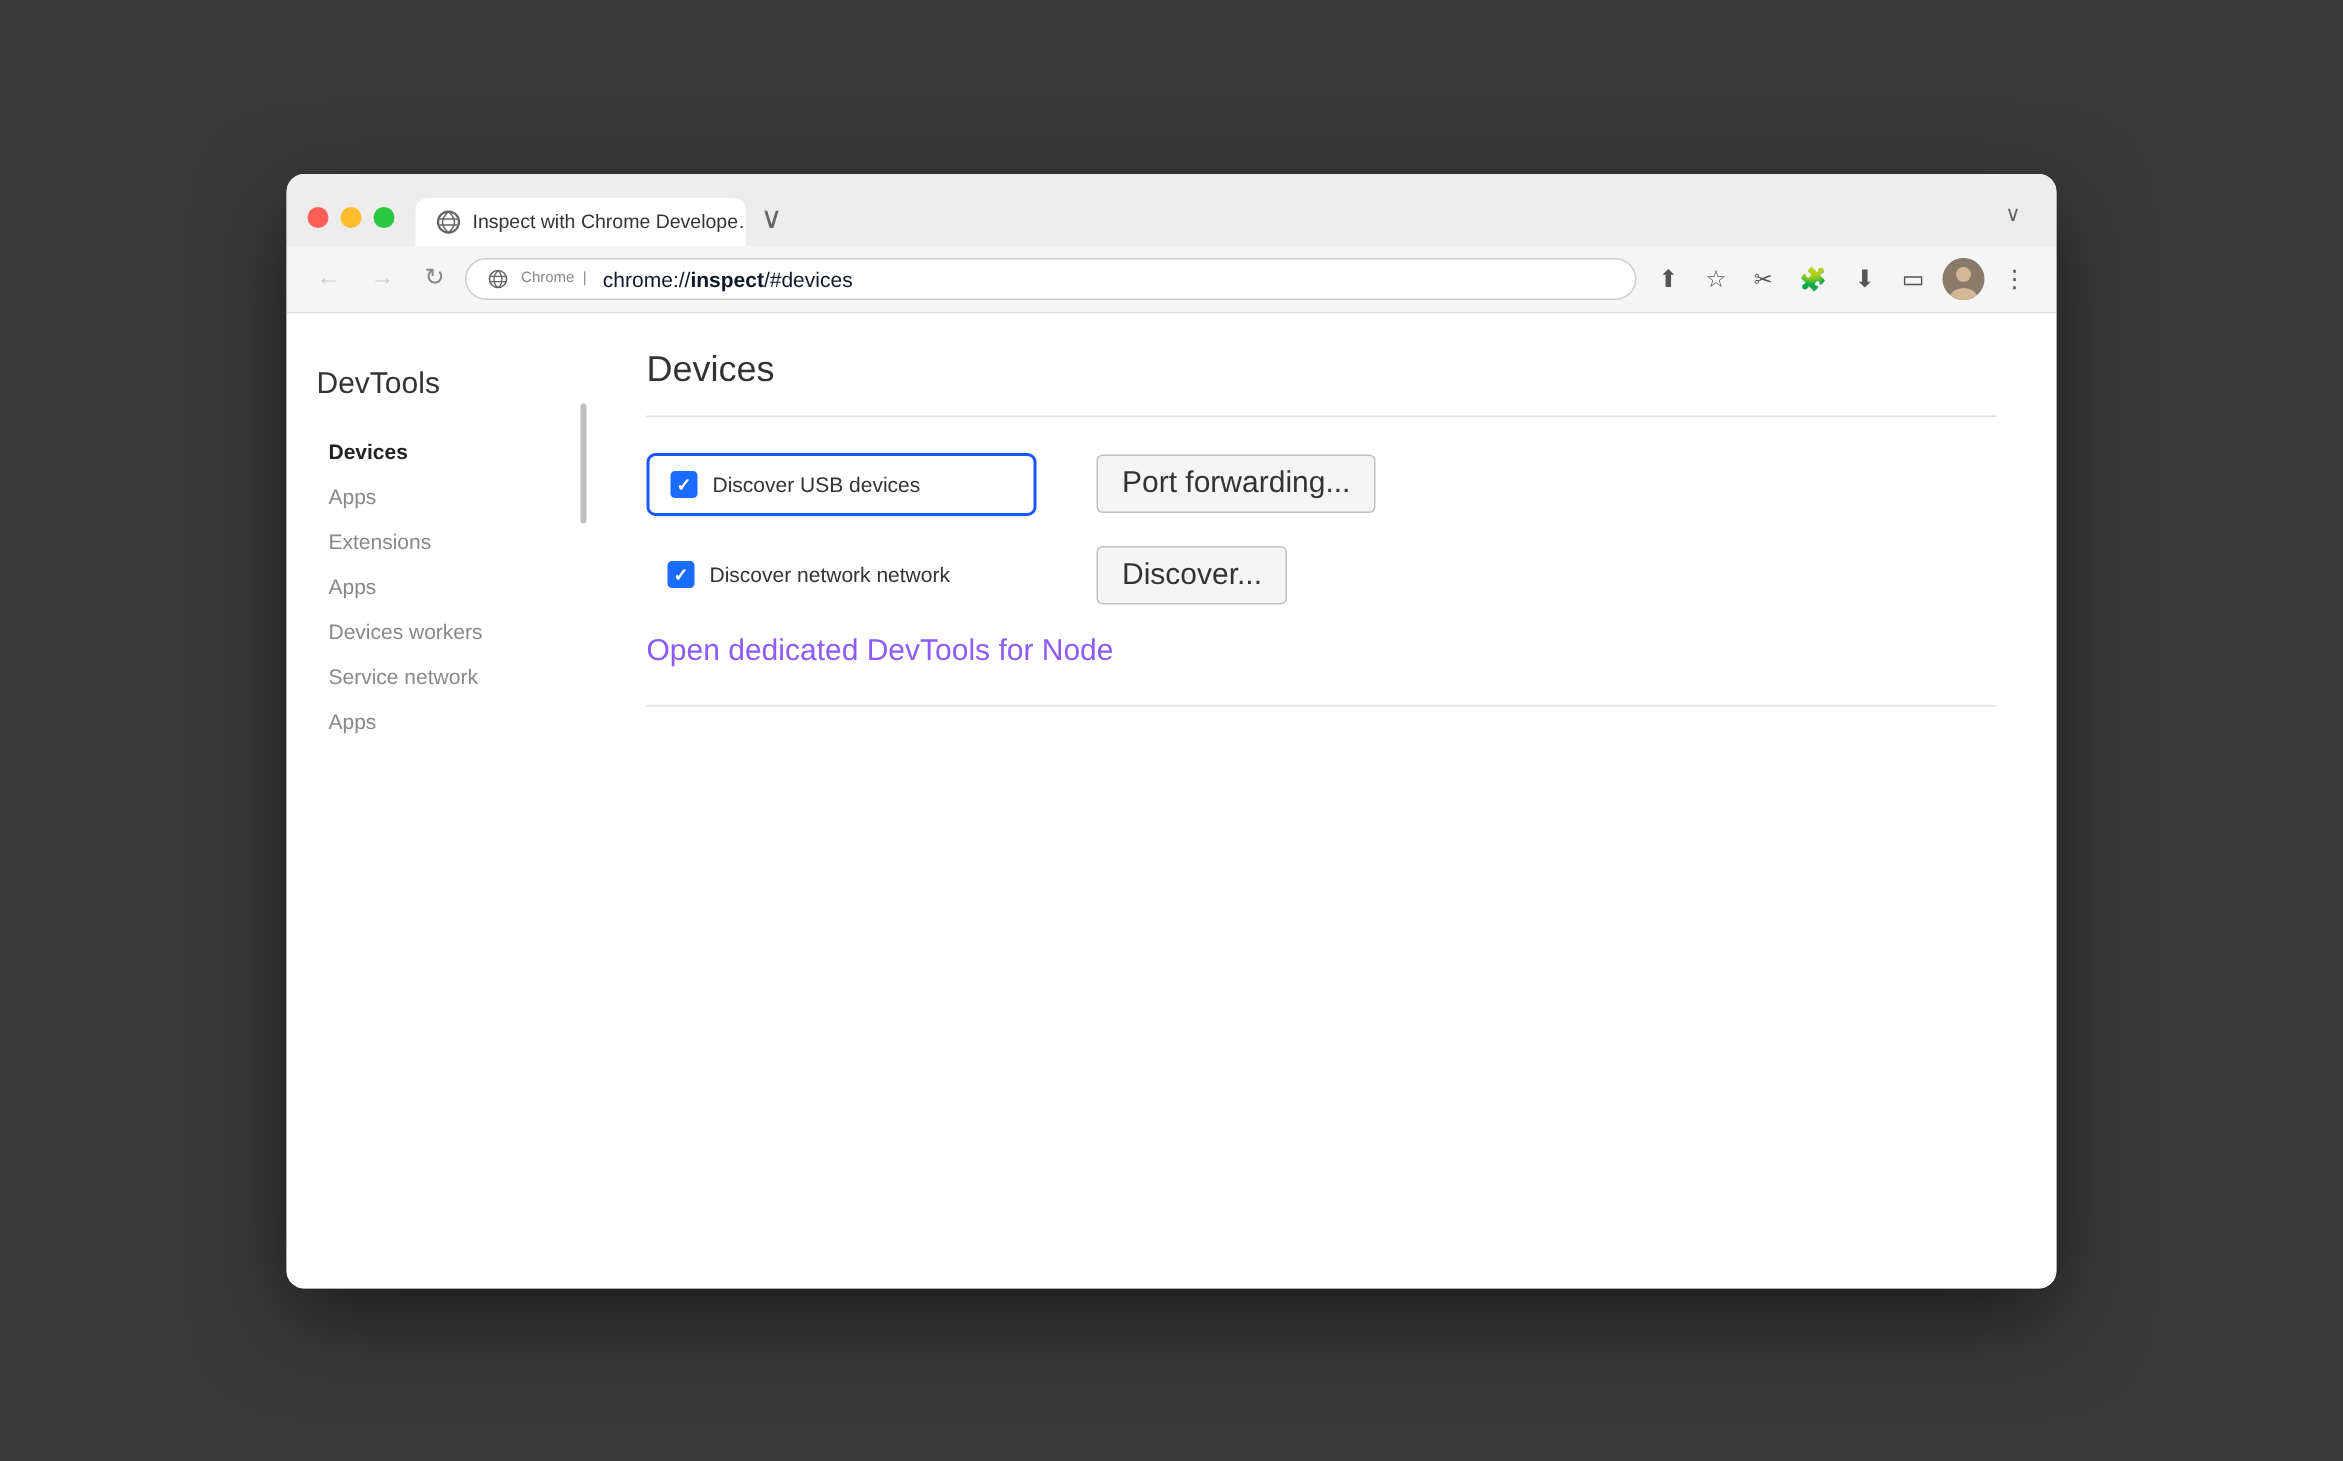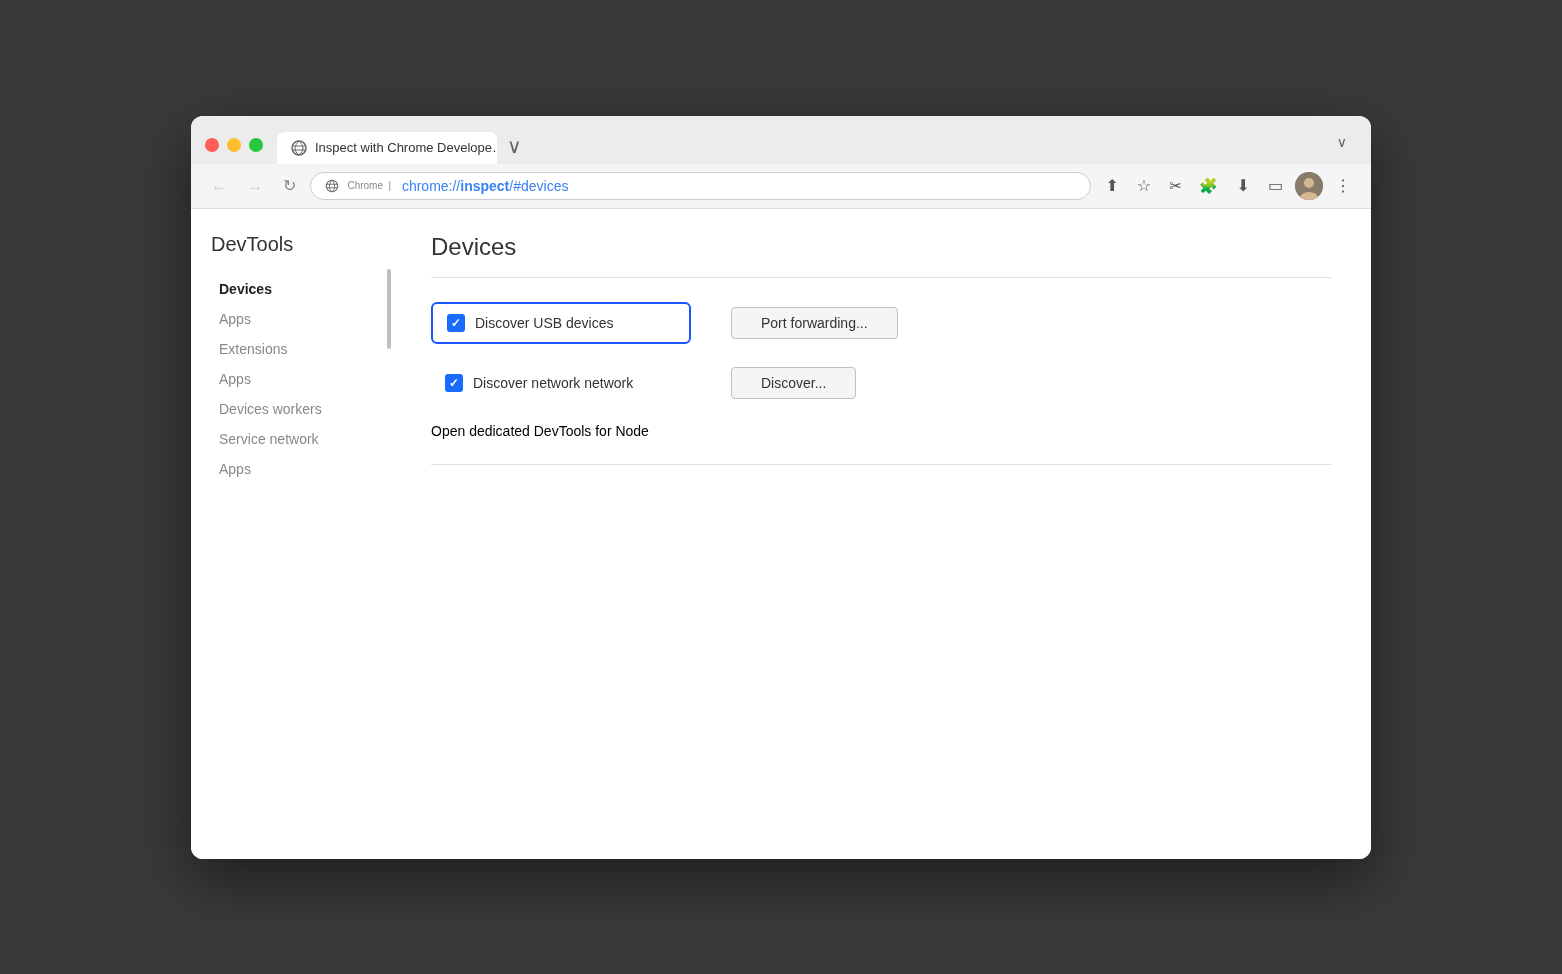--- a/index.html
+++ b/index.html
@@ -146,21 +146,21 @@
       color: white;
     }
     
     .page-content {
       display: flex;
       background: #ffffff;
       min-height: 650px;
     }
     .sidebar {
       width: 200px;
-      padding: 24px 20px;
+      padding: 36px 20px;
       border-right: none;
       position: relative;
     }
     .sidebar-scroll-indicator {
       position: absolute;
       right: 0;
       top: 60px;
       width: 4px;
       height: 80px;
       background: #c0c0c0;
@@ -244,32 +244,32 @@
       color: white;
       font-size: 12px;
       font-weight: 700;
       line-height: 1;
     }
     .checkbox-label {
       font-size: 14px;
       color: #333;
     }
     .action-button {
-      padding: 7px 29px;
+      padding: 7px 16px;
       background: #f5f5f5;
       border: 1px solid #c0c0c0;
       border-radius: 4px;
-      font-size: 14px;
+      font-size: 20px;
       color: #333;
       cursor: pointer;
       white-space: nowrap;
     }
     .devtools-link {
-      color: #000000;
-      font-size: 14px;
+      color: #8b5cf6;
+      font-size: 20px;
       cursor: pointer;
       text-decoration: none;
       text-align: right;
     }
     .bottom-divider {
       border: none;
       border-top: 1px solid #e0e0e0;
       margin-top: 24px;
     }
   </style>
@@ -307,21 +307,21 @@
     <button class="nav-btn">↻</button>
     <div class="address-bar">
       <svg width="14" height="14" viewBox="0 0 16 16">
         <circle cx="8" cy="8" r="6.5" fill="none" stroke="#666" stroke-width="1.2"></circle>
         <path d="M8 1.5 C8 1.5 5 4.5 5 8 C5 11.5 6.2 13.5 8 14.5" fill="none" stroke="#666" stroke-width="1"></path>
         <path d="M8 1.5 C8 1.5 11 4.5 11 8 C11 11.5 9.8 13.5 8 14.5" fill="none" stroke="#666" stroke-width="1"></path>
         <line x1="2" y1="6" x2="14" y2="6" stroke="#666" stroke-width="1"></line>
         <line x1="2" y1="10" x2="14" y2="10" stroke="#666" stroke-width="1"></line>
       </svg>
       <span class="address-label">Chrome &nbsp;|&nbsp; </span>
-      <span style="font-size:14px;color:#3b82f6;">chrome://<strong>inspect</strong>/#devices</span>
+      <span style="font-size:14px;color:#0f172a;">chrome://<strong>inspect</strong>/#devices</span>
     </div>
     <div class="toolbar-actions">
       <button class="toolbar-icon-btn">⬆</button>
       <button class="toolbar-icon-btn">☆</button>
       <button class="toolbar-icon-btn" style="font-size:15px;">✂</button>
       <button class="toolbar-icon-btn" style="font-size:15px;">🧩</button>
       <button class="toolbar-icon-btn">⬇</button>
       <button class="toolbar-icon-btn">▭</button>
       <div class="avatar">
         <svg width="28" height="28" viewBox="0 0 28 28">

